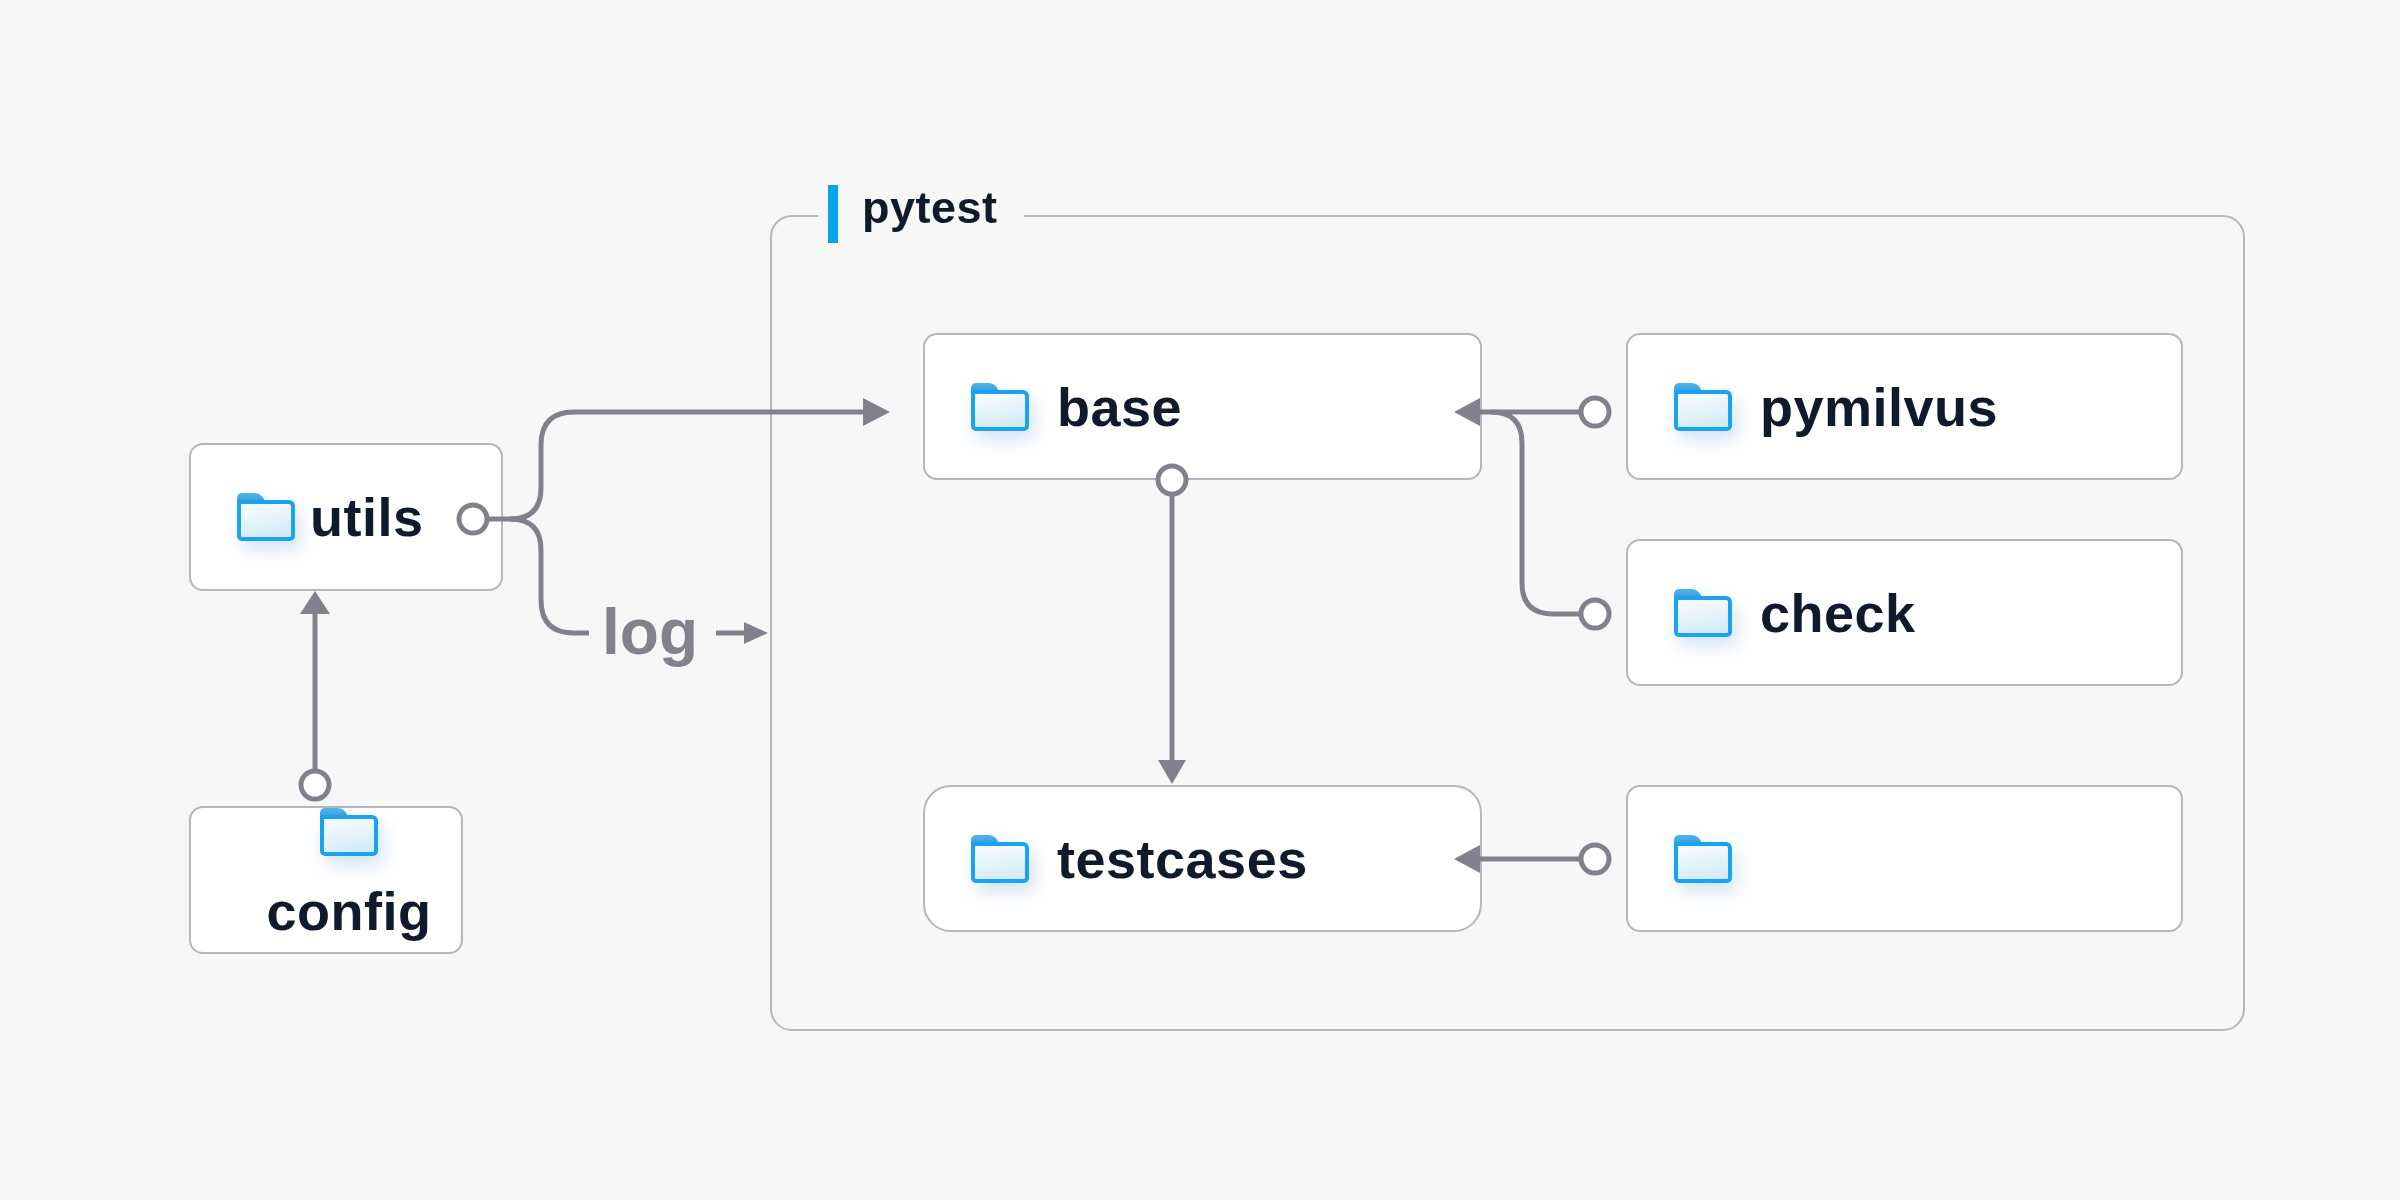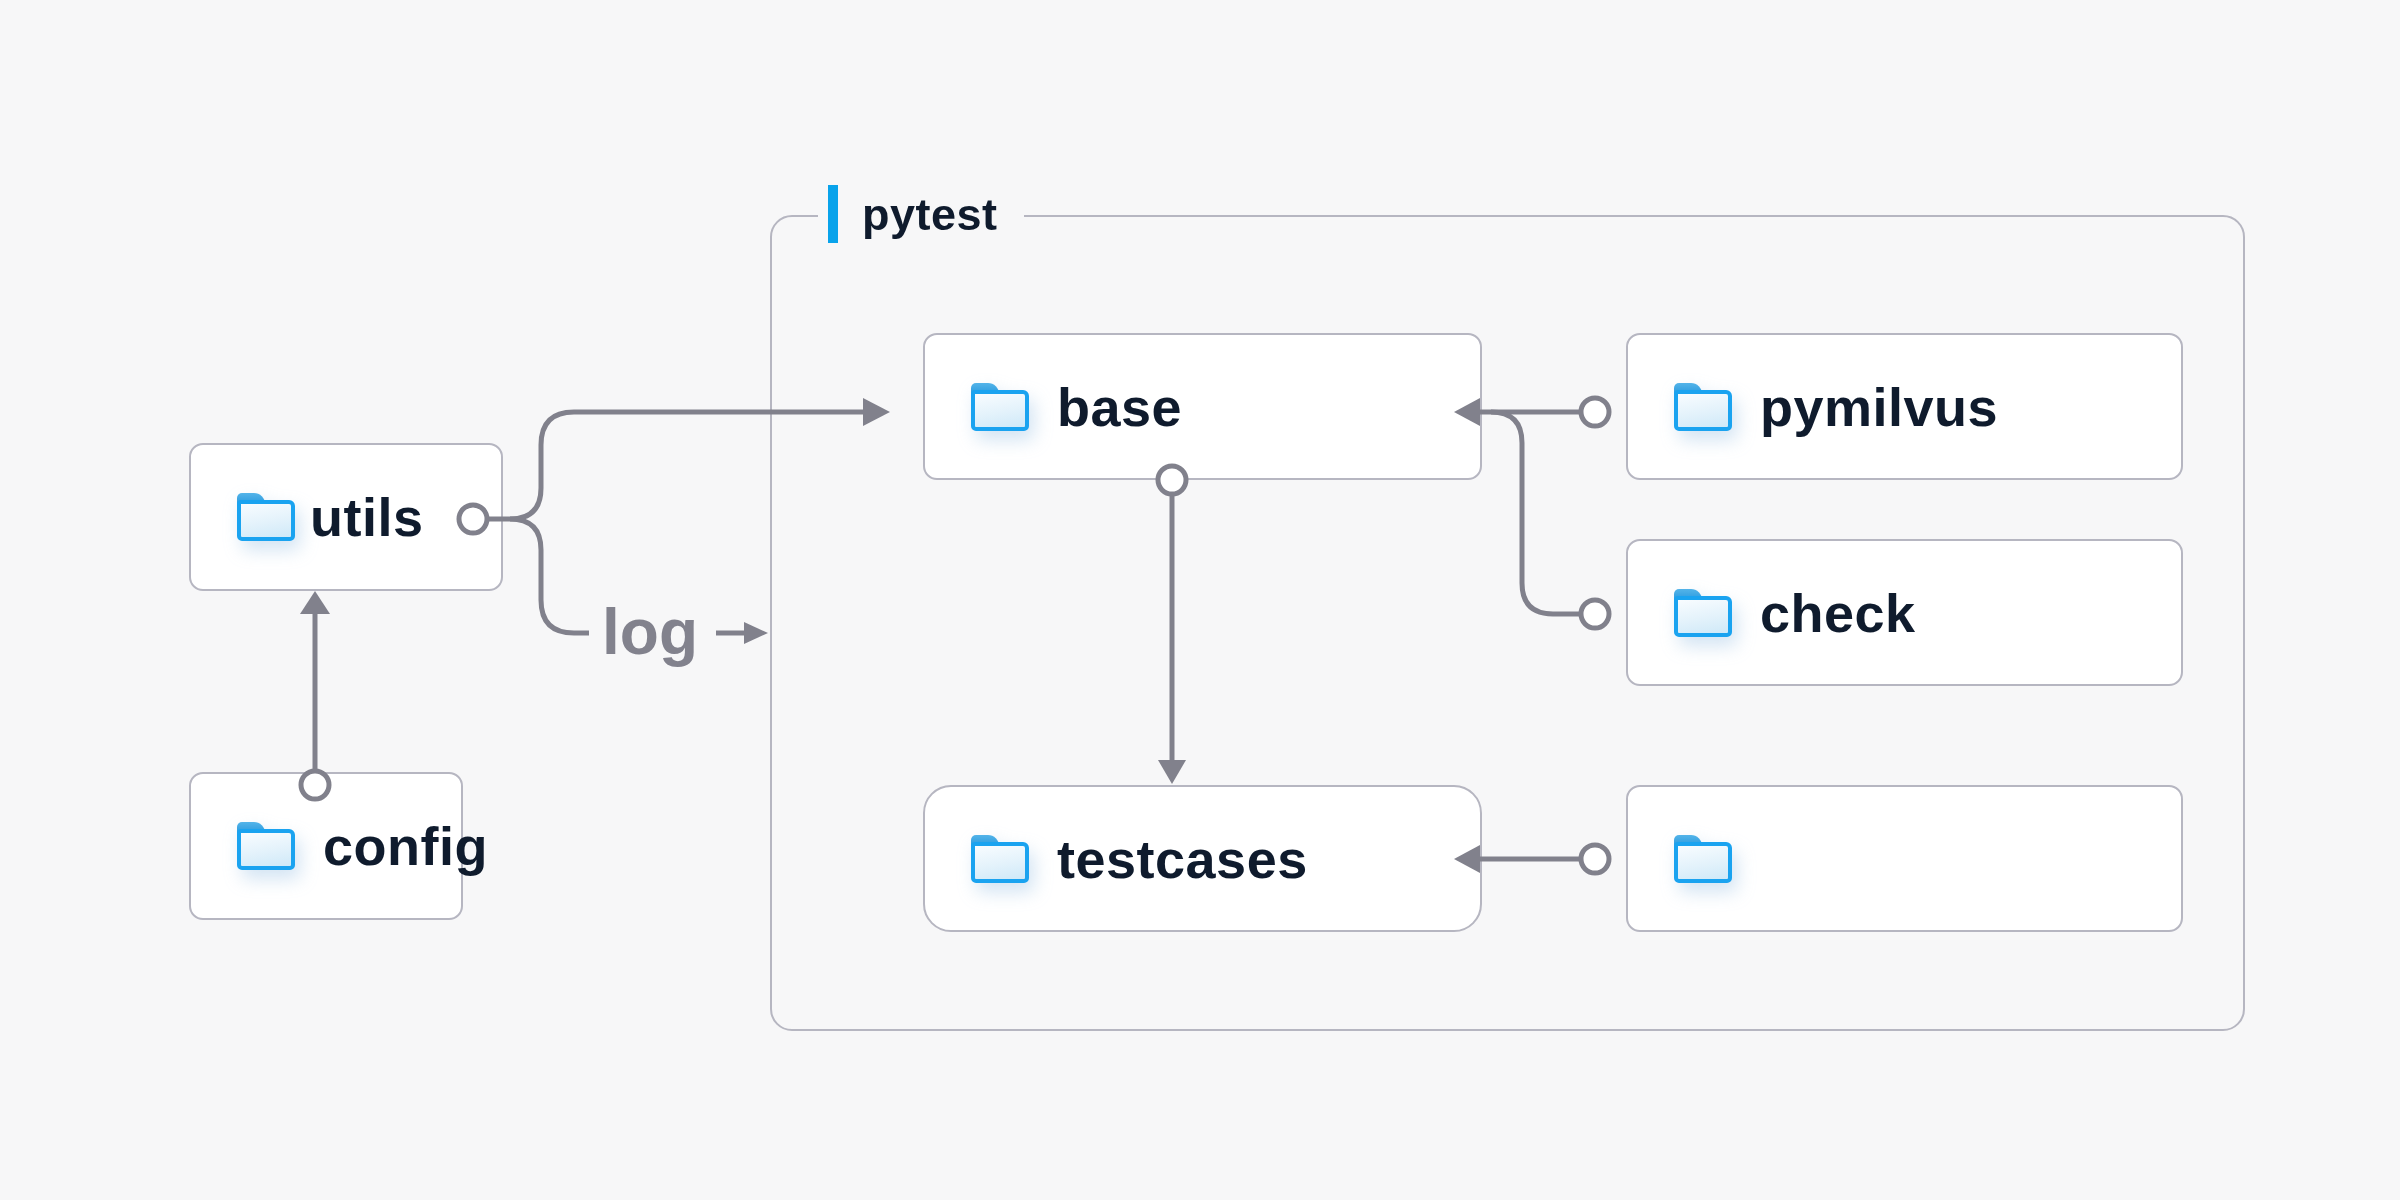--- a/index.html
+++ b/index.html
@@ -20,21 +20,21 @@
     width: 1475px; height: 816px;
     border: 2px solid #b6b6c1;
     border-radius: 22px;
     box-sizing: border-box;
     z-index: 1;
   }
   .group-label {
     position: absolute;
     left: 818px; top: 185px;
     height: 58px;
-    display: flex; align-items: center;
+    display: flex; align-items: flex-start;
     gap: 24px;
     background: #f7f7f8;
     padding: 0 26px 0 10px;
     z-index: 4;
   }
   .group-label .bar {
     width: 10px; height: 58px;
     background: #09a3eb;
     display: inline-block;
   }
@@ -133,21 +133,21 @@
   </div>
 
   <div class="node" style="left:158px; top:443px; width:314px; height:148px;gap:15px;">
     <span class="folder">
         <span class="tab"></span>
         <span class="fbody"></span>
       </span>
     <span class="label">utils</span>
   </div>
 
-  <div class="node" style="left:158px; top:772px; width:274px; height:148px;">
+  <div class="node" style="left:158px; top:806px; width:274px; height:148px;flex-direction:column;">
     <span class="folder">
         <span class="tab"></span>
         <span class="fbody"></span>
       </span>
     <span class="label">config</span>
   </div>
 
   <div class="node" style="left:892px; top:333px; width:559px; height:147px;">
     <span class="folder">
         <span class="tab"></span>

